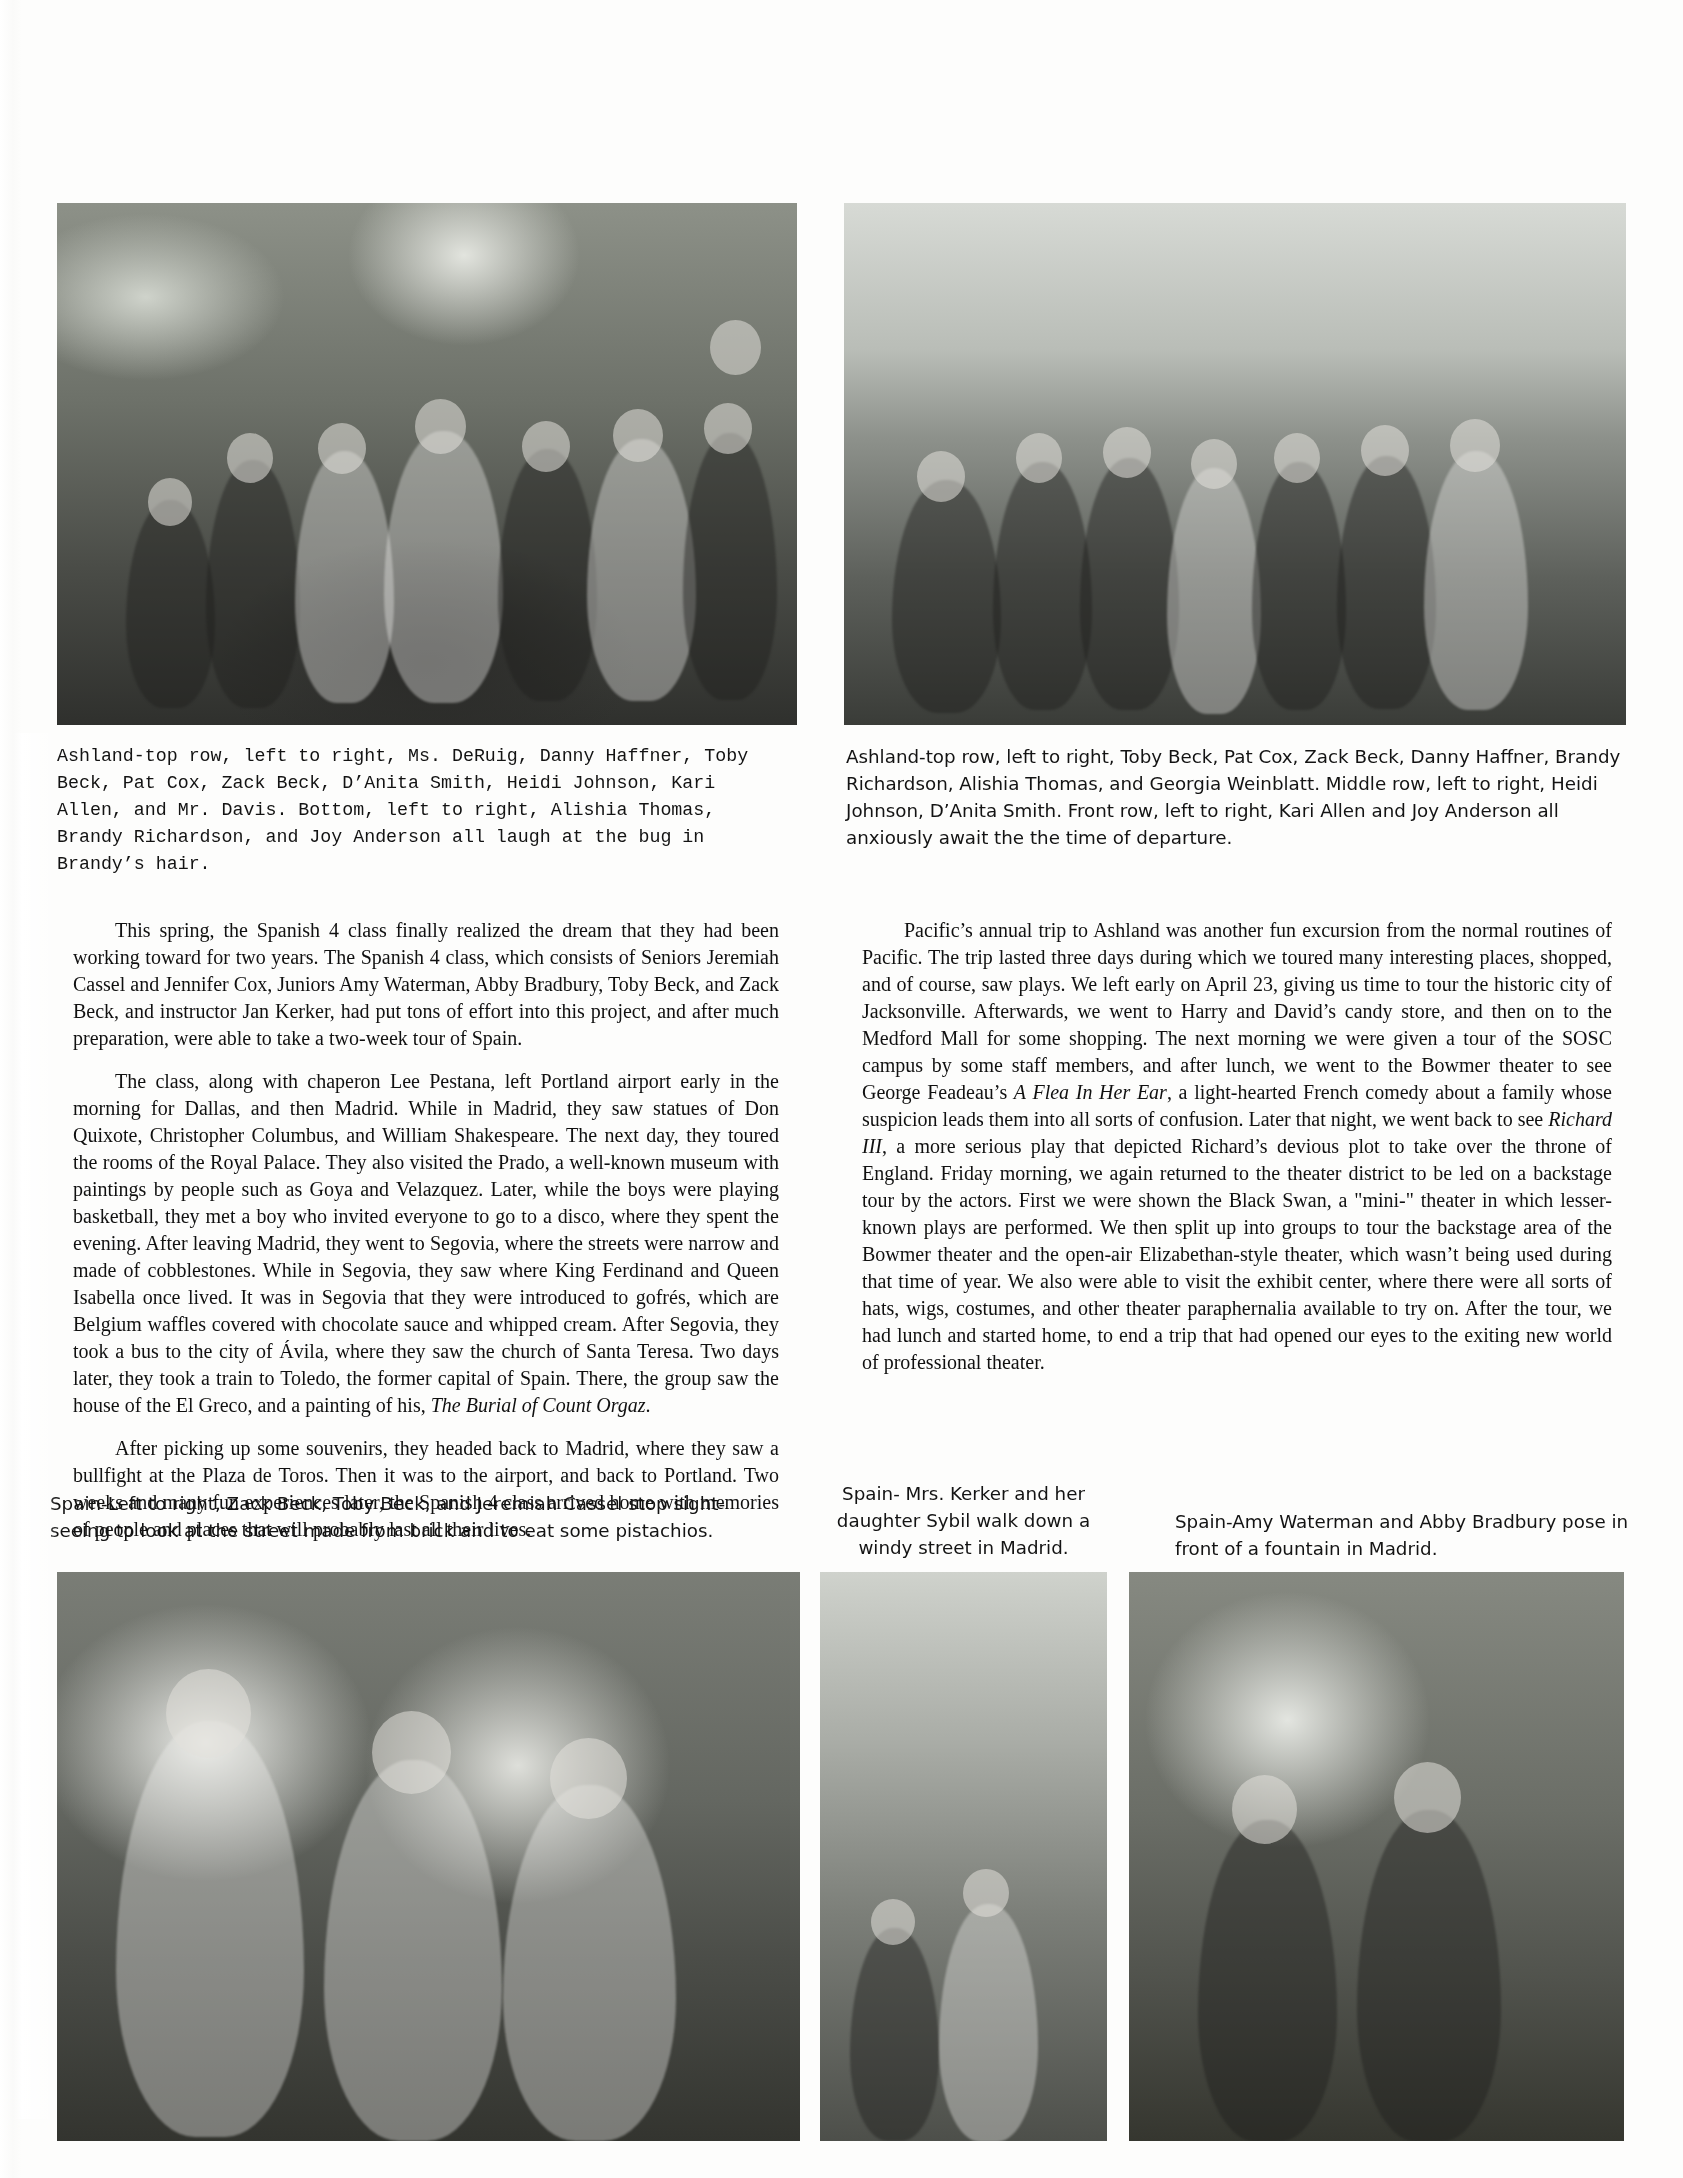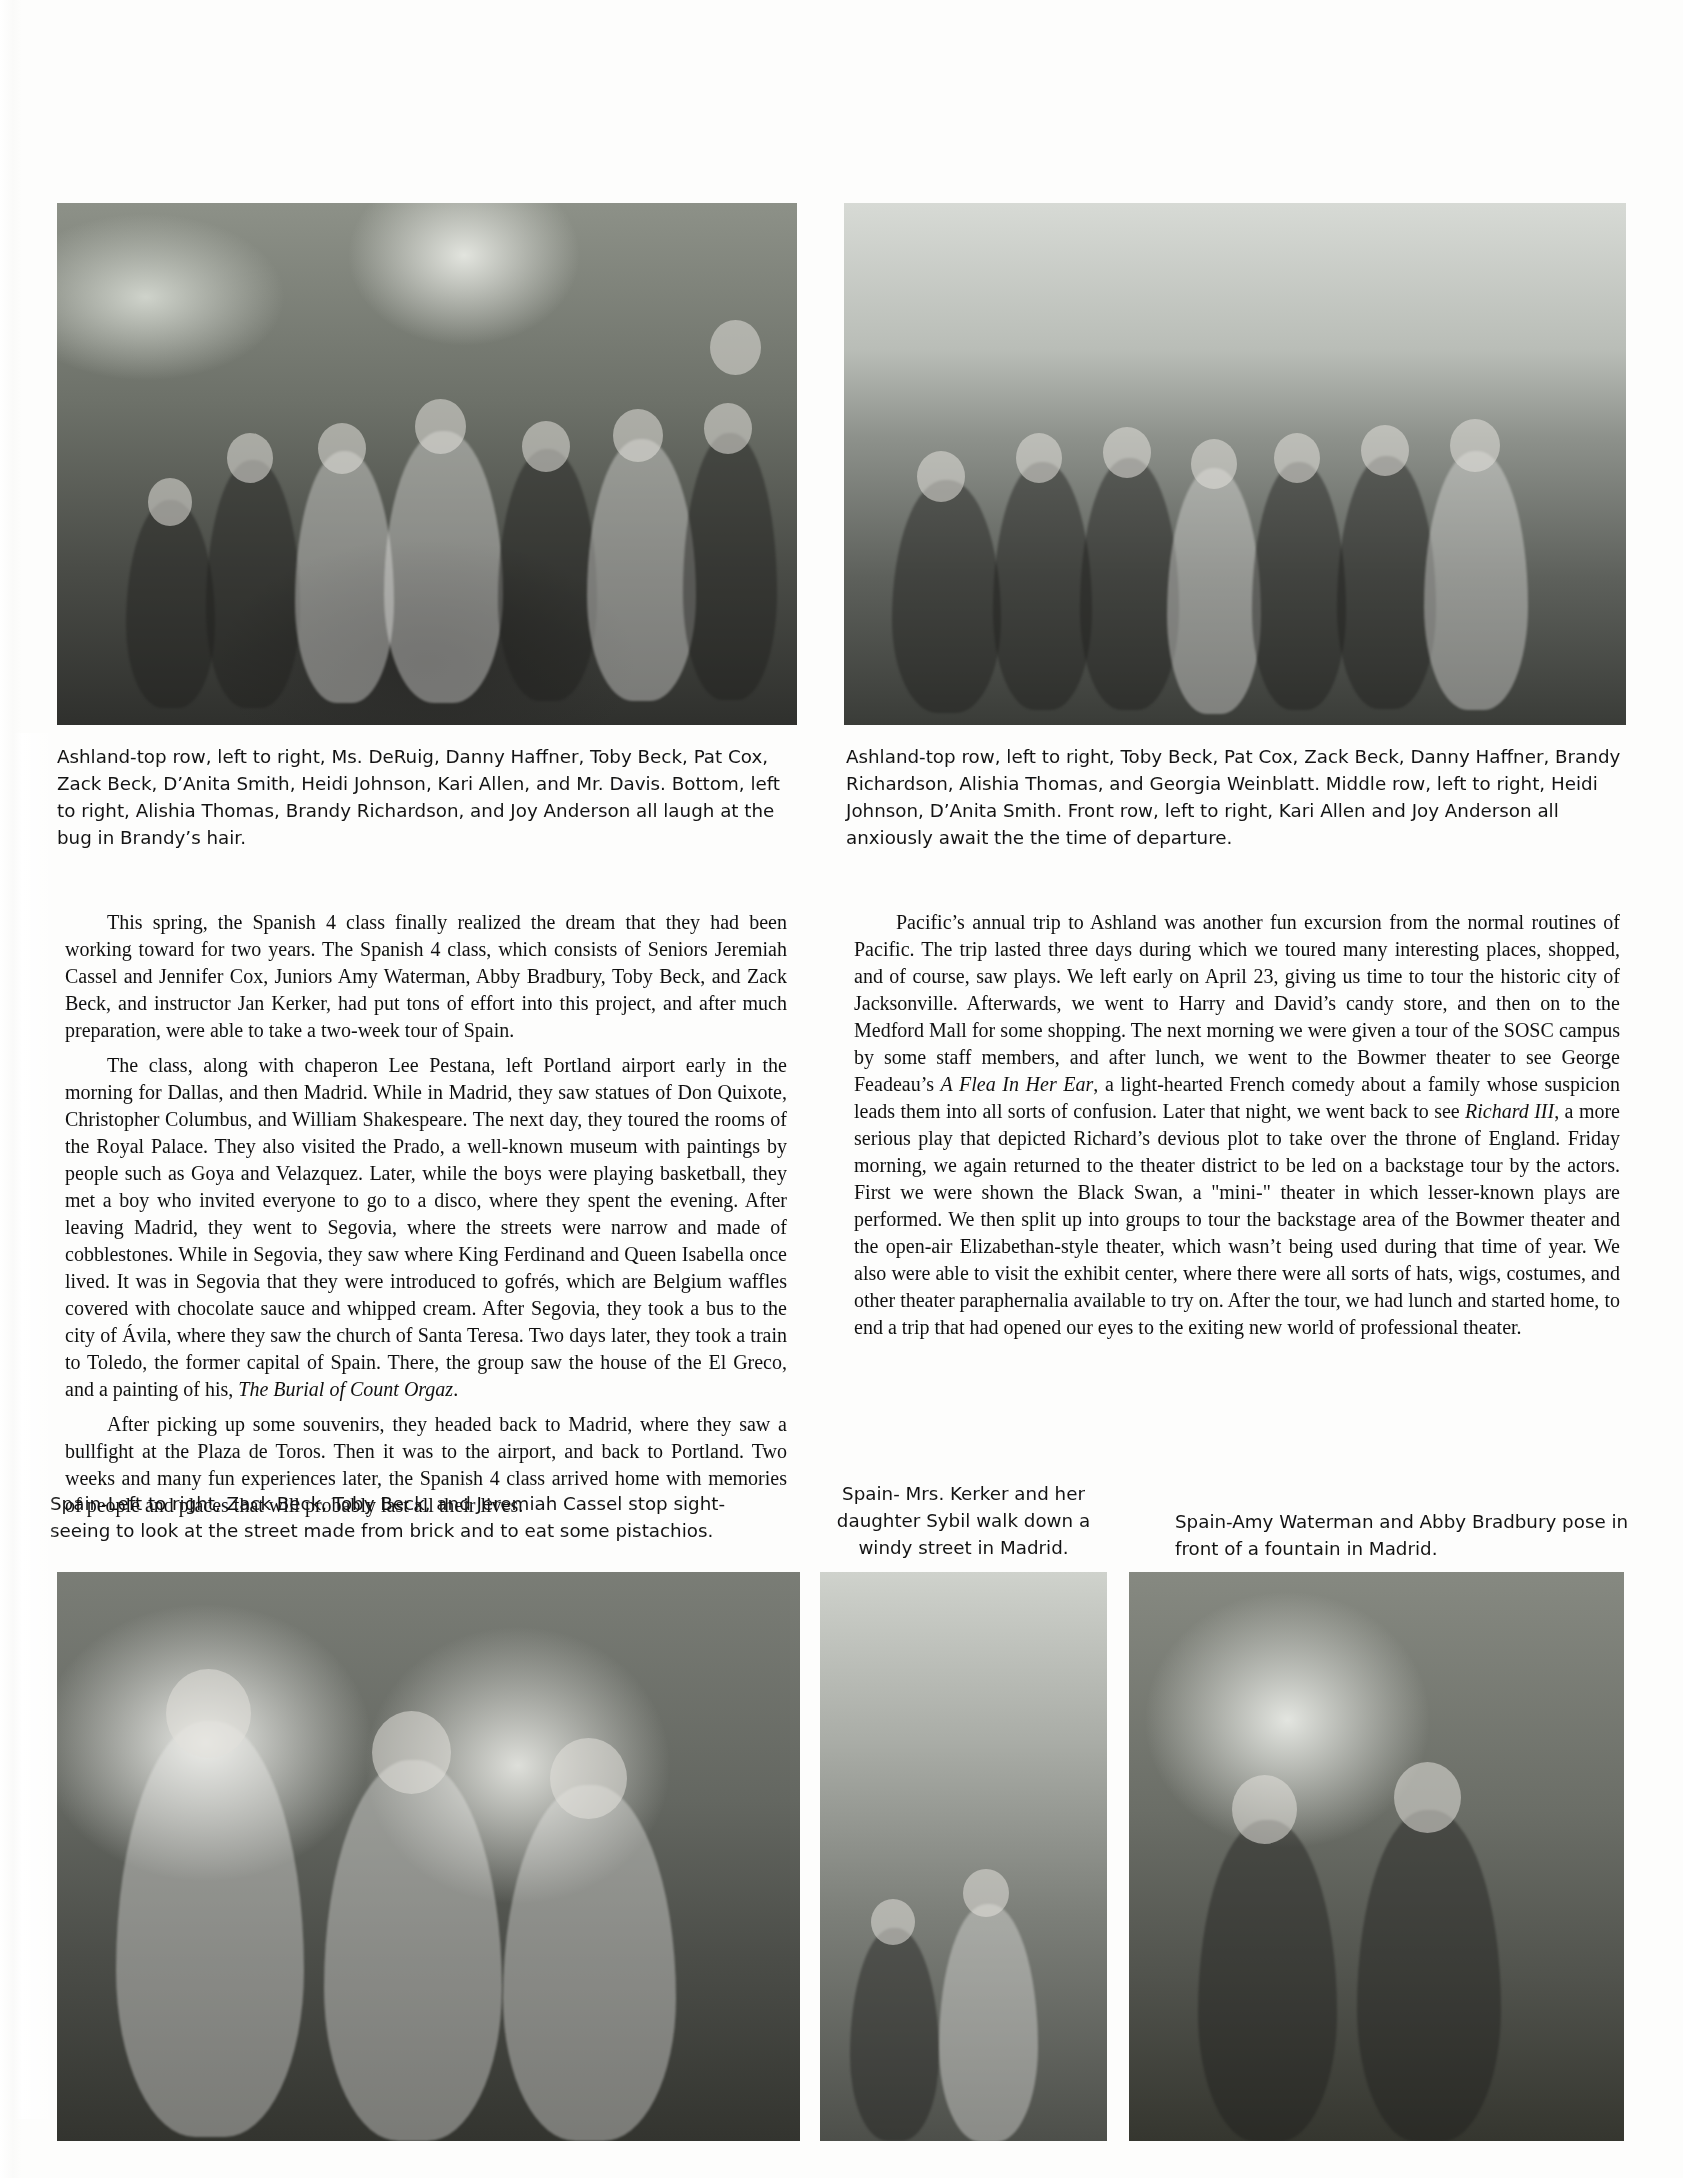--- a/index.html
+++ b/index.html
@@ -123,21 +123,21 @@
   }
   .body-col {
     position: absolute;
     font-family: "Liberation Serif", serif;
     font-size: 20px;
     line-height: 27px;
     text-align: justify;
     color: #101010;
   }
   .body-col p {
-    margin: 8px;
+    margin: 16px;
     text-indent: 42px;
   }
   .body-col p + p { margin-top: 0; }
   .it { font-style: italic; }
 
   
   .fade-left {
     position: absolute;
     left: 0;
     top: 733px;
@@ -191,21 +191,21 @@
     <div class="fig light" style="left:323px; top:265px; width:94px; height:246px;"></div>
     <div class="head" style="left:347px; top:236px; width:46px; height:50px;"></div>
     <div class="fig" style="left:408px; top:259px; width:94px; height:248px;"></div>
     <div class="head" style="left:430px; top:230px; width:46px; height:50px;"></div>
     <div class="fig" style="left:493px; top:253px; width:99px; height:253px;"></div>
     <div class="head" style="left:517px; top:222px; width:48px; height:51px;"></div>
     <div class="fig light" style="left:580px; top:248px; width:104px; height:259px;"></div>
     <div class="head" style="left:606px; top:216px; width:50px; height:53px;"></div>
   </div>
 
-  <div class="caption" style="left:57px; top:743px; width:733px;">Ashland-top row, left to right, Ms. DeRuig, Danny Haffner, Toby Beck, Pat Cox, Zack Beck, D’Anita Smith, Heidi Johnson, Kari Allen, and Mr. Davis.  Bottom, left to right, Alishia Thomas, Brandy Richardson, and Joy Anderson all laugh at the bug in Brandy’s hair.</div>
+  <div class="caption" style="left:57px; top:743px; width:733px;font-family:Liberation Mono, monospace;">Ashland-top row, left to right, Ms. DeRuig, Danny Haffner, Toby Beck, Pat Cox, Zack Beck, D’Anita Smith, Heidi Johnson, Kari Allen, and Mr. Davis.  Bottom, left to right, Alishia Thomas, Brandy Richardson, and Joy Anderson all laugh at the bug in Brandy’s hair.</div>
 
   <div class="caption" style="left:846px; top:743px; width:782px;">Ashland-top row, left to right, Toby Beck, Pat Cox, Zack Beck, Danny Haffner, Brandy Richardson, Alishia Thomas, and Georgia Weinblatt.  Middle row, left to right, Heidi Johnson, D’Anita Smith.  Front row, left to right, Kari Allen and Joy Anderson  all anxiously await the the time of departure.</div>
 
   <div class="body-col" style="left:57px; top:901px; width:738px;">
     <p>This spring, the Spanish 4 class finally realized the dream that they had been working toward for two years.  The Spanish 4 class, which consists of Seniors Jeremiah Cassel and Jennifer Cox, Juniors Amy Waterman, Abby Bradbury, Toby Beck, and Zack Beck, and instructor Jan Kerker, had put tons of effort into this project, and after much preparation, were able to take a two-week tour of Spain.</p>
     <p>The class, along with chaperon Lee Pestana, left Portland airport early in the morning for Dallas, and then Madrid.  While in Madrid, they saw statues of Don Quixote, Christopher Columbus, and William Shakespeare.  The next day, they toured the rooms of the Royal Palace.  They also visited the Prado, a well-known museum with paintings by people such as Goya and Velazquez.  Later, while the boys were playing basketball, they met a boy who invited everyone to go to a disco, where they spent the evening.  After leaving Madrid, they went to Segovia, where the streets were narrow and made of cobblestones.  While in Segovia, they saw where King Ferdinand and Queen Isabella once lived.  It was in Segovia that they were introduced to gofrés, which are Belgium waffles covered with chocolate sauce and whipped cream.  After Segovia, they took a bus to the city of Ávila, where they saw the church of Santa Teresa.  Two days later, they took a train to Toledo, the former capital of Spain.  There, the group saw the house of the El Greco, and a painting of his, <span class="it">The Burial of Count Orgaz</span>.</p>
     <p>After picking up some souvenirs, they headed back to Madrid, where they saw a bullfight at the Plaza de Toros.  Then it was to the airport, and back to Portland.  Two weeks and many fun experiences later, the Spanish 4 class arrived home with memories of people and places that will probably last all their lives.</p>
   </div>
 
   <div class="body-col" style="left:846px; top:901px; width:782px;">

